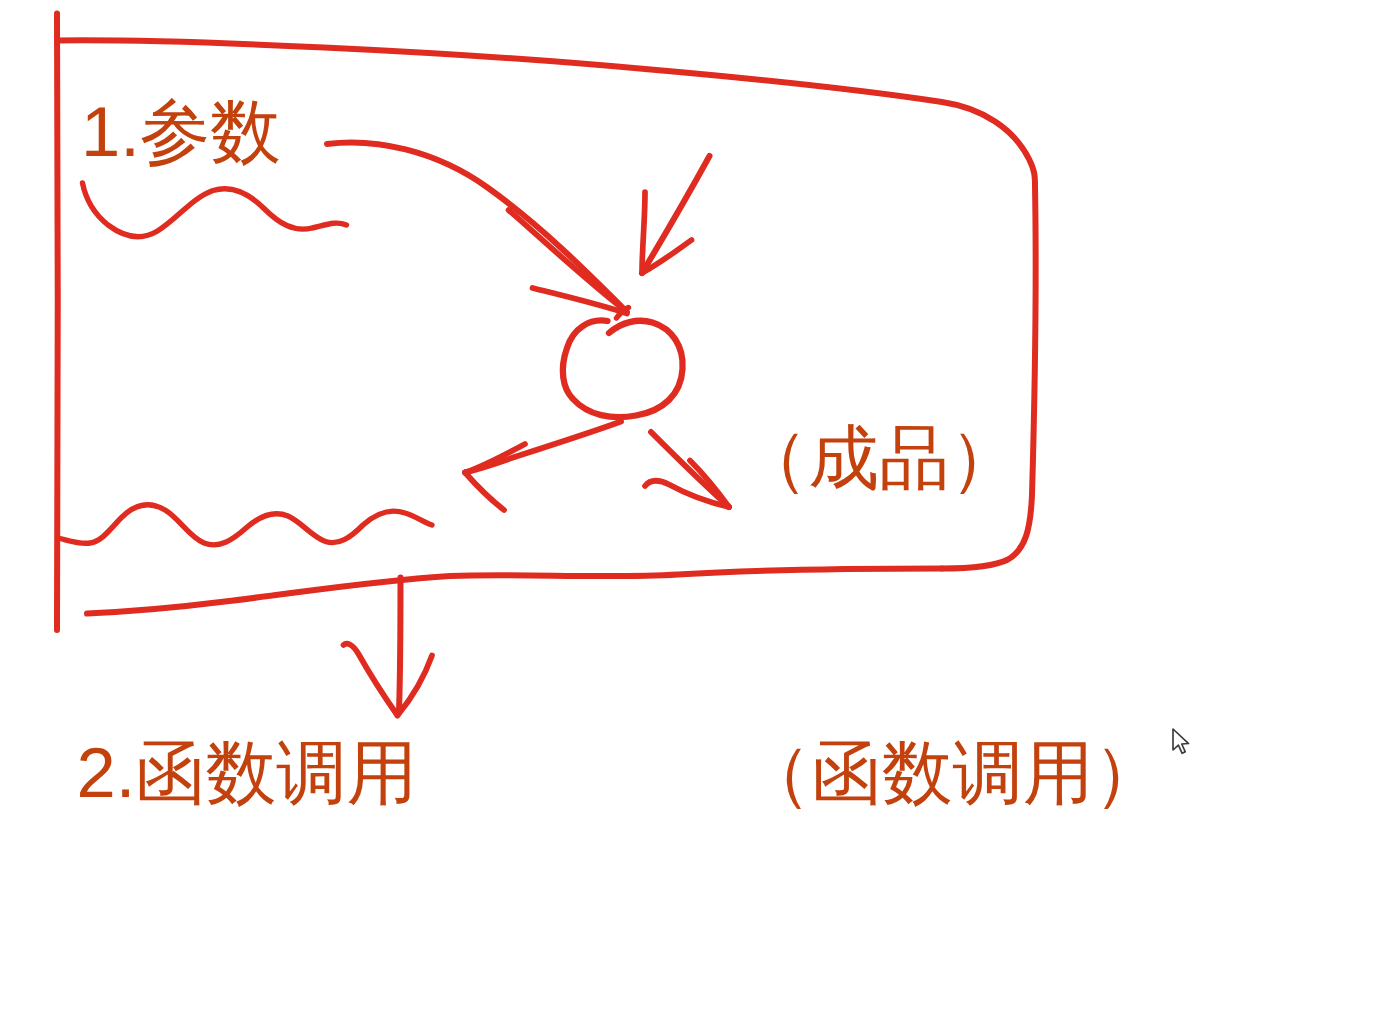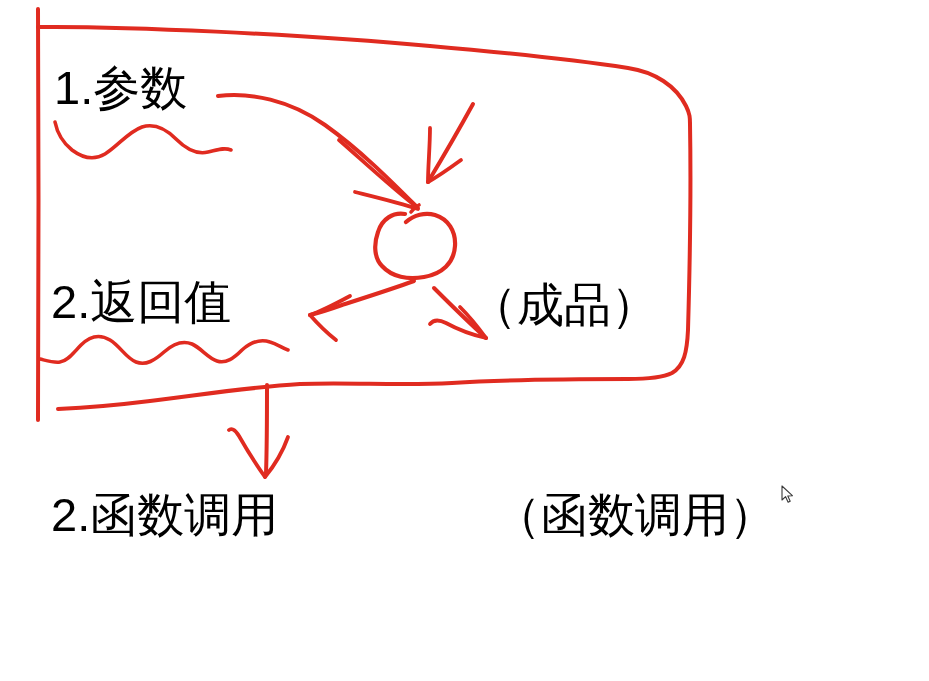--- a/index.html
+++ b/index.html
@@ -21,34 +21,34 @@
   #ink {
     position: absolute;
     left: 0;
     top: 0;
     width: 929px;
     height: 681px;
     pointer-events: none;
   }
   .label {
     position: absolute;
-    color: #000000;
+    color: #c2410c;
     font-family: "Liberation Sans", "DejaVu Sans", sans-serif;
     font-weight: 400;
     white-space: nowrap;
     letter-spacing: 0px;
     line-height: 1.0;
   }
   .cjk-big {
     font-size: 47px;
   }
   #lbl-params      { left: 54px;  top: 64px; }
   #lbl-raw         { left: 492px; top: 66px; }
   #lbl-return      { left: 51px;  top: 278px; }
-  #lbl-product     { left: 470px; top: 281px; }
+  #lbl-product     { left: 492px; top: 281px; }
   #lbl-call        { left: 51px;  top: 491px; }
   #lbl-process     { left: 494px; top: 491px; }
 
   #cursor {
     position: absolute;
     left: 781px;
     top: 485px;
     width: 14px;
     height: 20px;
   }
@@ -105,21 +105,20 @@
 
       <path d="M 267,385 C 267,412 267,445 266,474" stroke-width="4.0"></path>
       <path d="M 229,430 C 231,428 235,429 239,436 C 248,452 258,467 265,477" stroke-width="3.8"></path>
       <path d="M 265,477 C 274,466 283,451 288,437" stroke-width="3.8"></path>
     </g>
   </svg>
 
   <div class="label cjk-big" id="lbl-params">1.参数</div>
 
 
-  <div class="label cjk-big" id="lbl-return">2.返回值</div>
 
   <div class="label cjk-big" id="lbl-product">（成品）</div>
 
   <div class="label cjk-big" id="lbl-call">2.函数调用</div>
 
   <div class="label cjk-big" id="lbl-process">（函数调用）</div>
 
   <svg id="cursor" viewBox="0 0 14 20" xmlns="http://www.w3.org/2000/svg">
     <path d="M 1,1 L 1,15 L 4.6,11.7 L 7.1,17.2 L 9.2,16.2 L 6.8,11.0 L 11.4,10.7 Z" fill="#ffffff" stroke="#3a3a3a" stroke-width="1.1" stroke-linejoin="round"></path>
   </svg>

